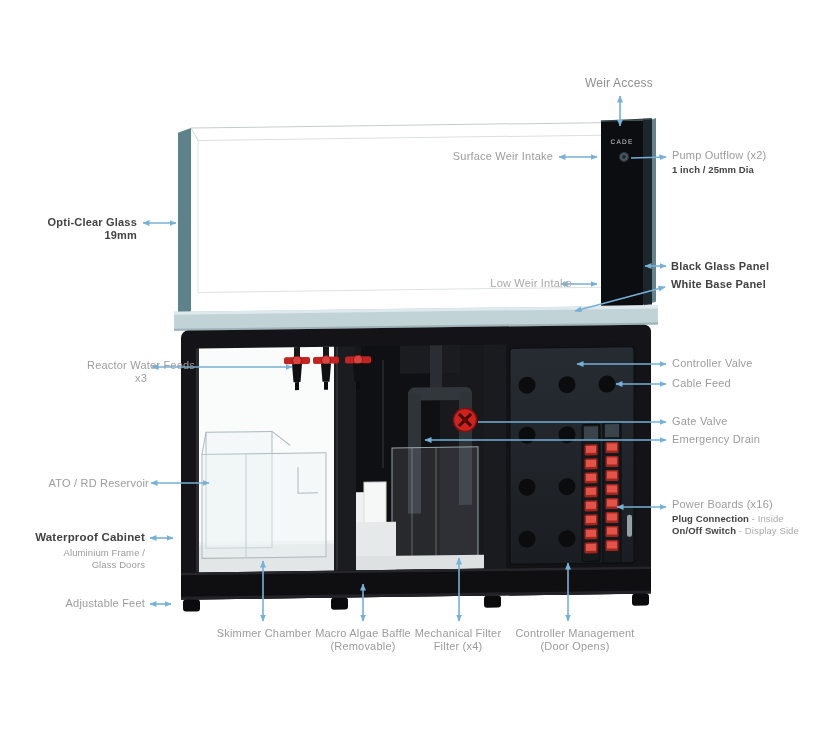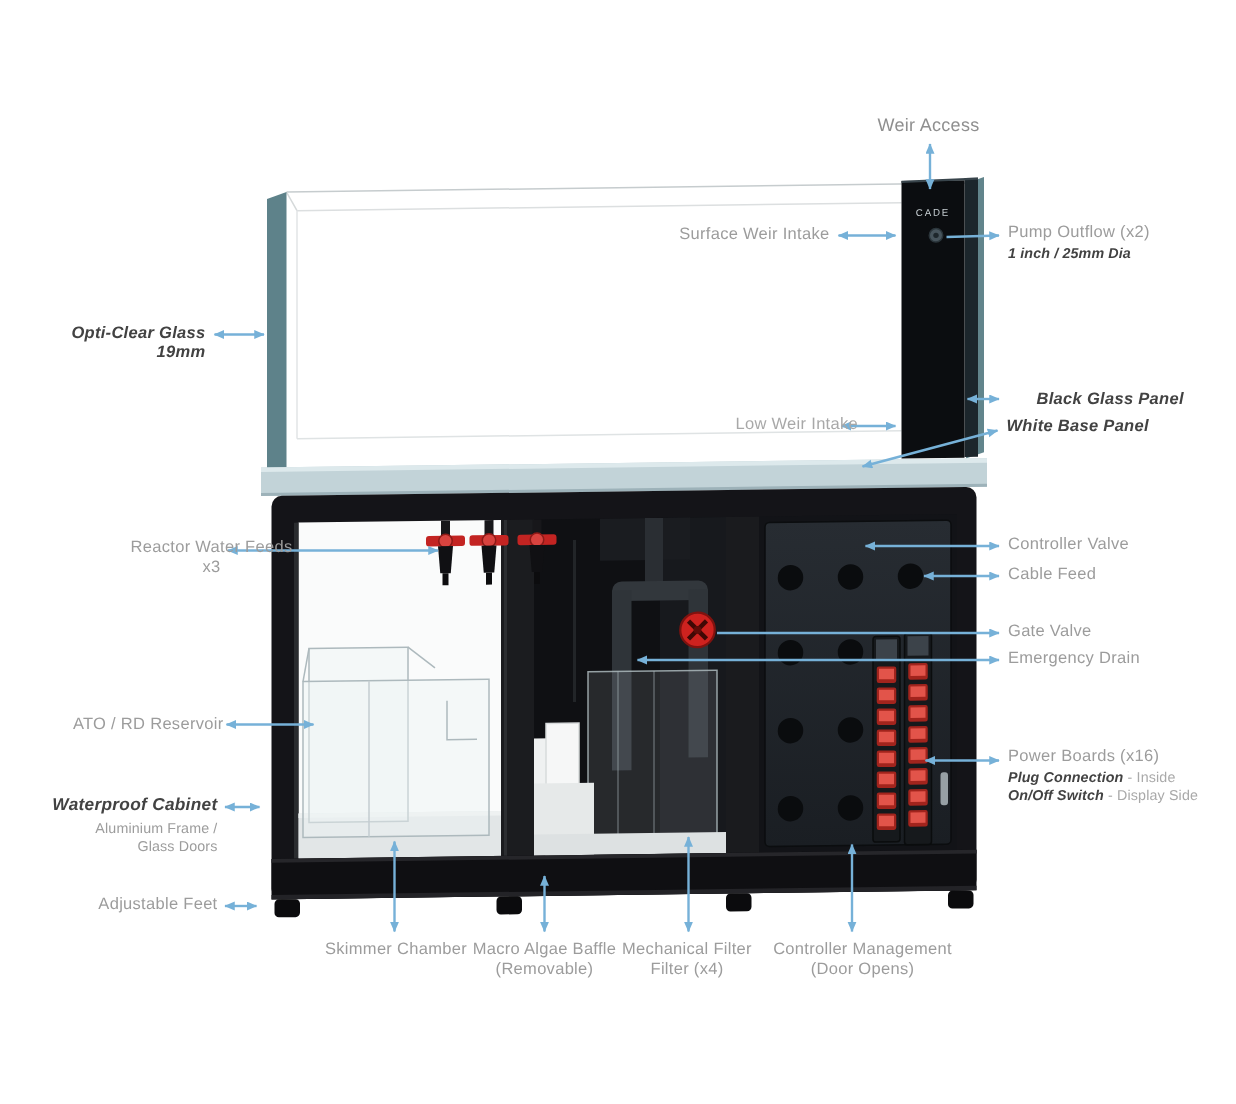--- a/index.html
+++ b/index.html
@@ -2,21 +2,21 @@
 <html><head>
 <meta charset="utf-8">
 <style>
   html,body{margin:0;padding:0;background:#ffffff;}
   .stage{position:relative;width:824px;height:736px;background:#ffffff;overflow:hidden;
          font-family:"Liberation Sans", sans-serif;}
   .stage svg{position:absolute;left:0;top:0;}
   .cap{position:absolute;font-size:11px;line-height:13px;color:#9c9c9c;letter-spacing:.2px;white-space:nowrap;}
   .right{text-align:right;}
   .center{text-align:center;}
-  .bold{color:#424242;font-weight:700;font-style:italic;}
+  .bold{color:#424242;font-weight:700;}
   .big{font-size:12px;color:#8f8f8f;}
   .small{font-size:9.5px;line-height:11.5px;letter-spacing:.1px;}
   .lite{color:#a9a9a9;font-weight:400;}
   .mt2{margin-top:2px;}
 </style>
 </head>
 <body>
 
 <div class="stage">
 
@@ -246,21 +246,21 @@
   <div class="small bold mt2">1 inch / 25mm Dia</div>
 </div>
 
 <div class="cap right bold" style="left:37px;top:216px;width:100px;">
   <div>Opti-Clear Glass</div>
   <div>19mm</div>
 </div>
 
 <div class="cap right" style="left:422px;top:277px;width:150px;color:#a8a8a8;">Low Weir Intake</div>
 
-<div class="cap bold" style="left:691px;top:260px;">Black Glass Panel</div>
+<div class="cap bold" style="left:671px;top:260px;">Black Glass Panel</div>
 <div class="cap bold" style="left:671px;top:278px;">White Base Panel</div>
 
 <div class="cap center" style="left:40px;top:359px;width:110px;margin-left:46px;">
   <div>Reactor Water Feeds</div>
   <div>x3</div>
 </div>
 
 <div class="cap right" style="left:27px;top:477px;width:122px;">ATO / RD Reservoir</div>
 
 <div class="cap" style="left:672px;top:357px;">Controller Valve</div>

